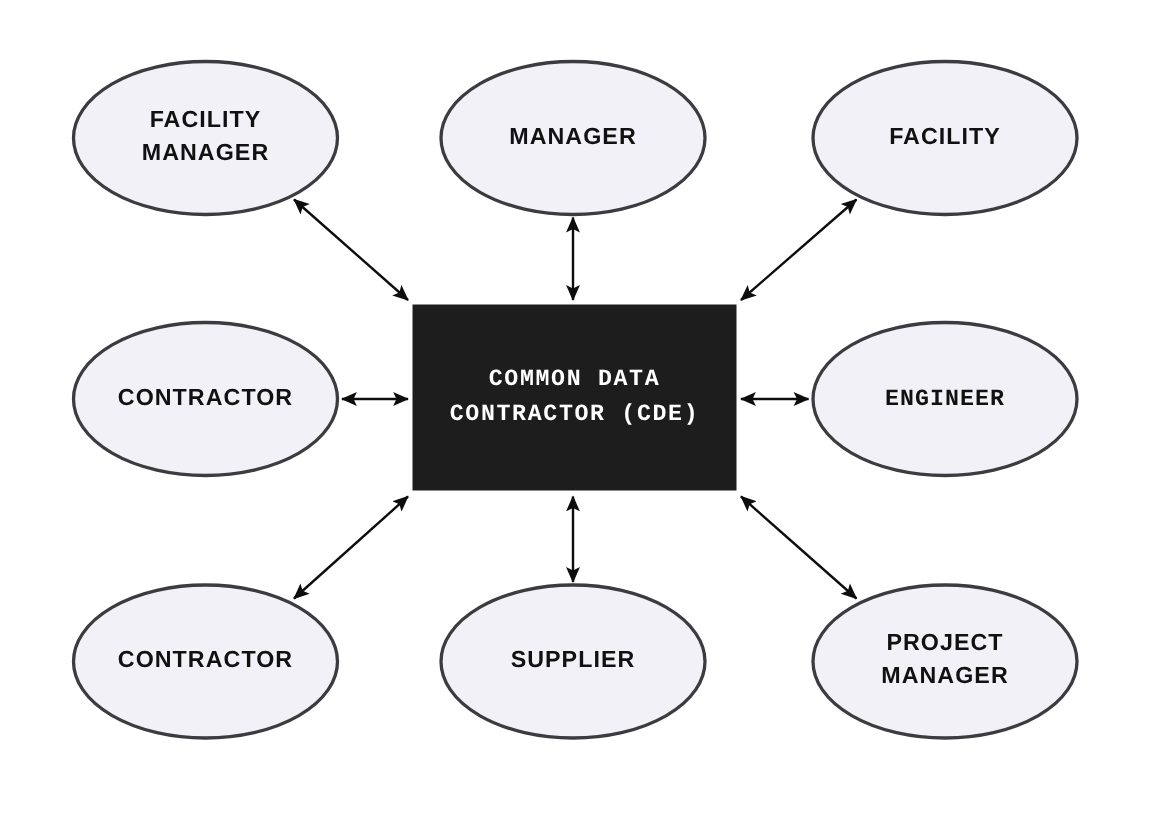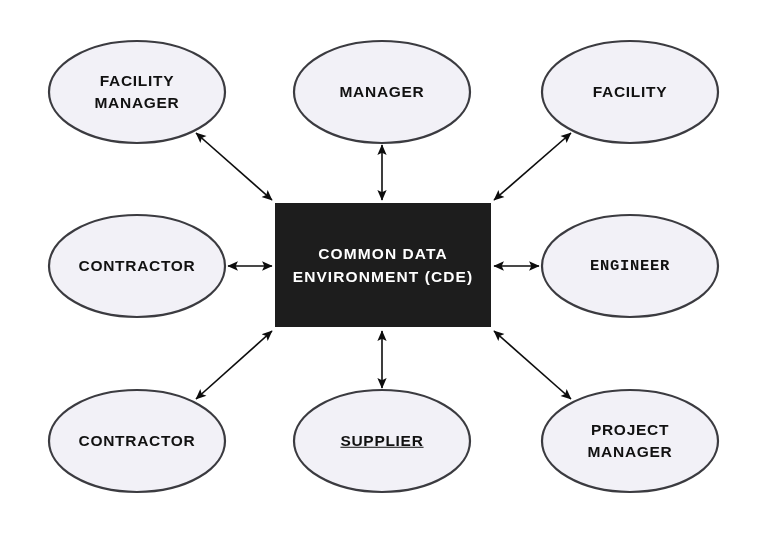--- a/index.html
+++ b/index.html
@@ -49,21 +49,21 @@
     letter-spacing: 0.7px;
     line-height: 1.45;
     pointer-events: none;
     transform: translate(-50%, -50%);
     width: 190px;
   }
   .hub-label {
     position: absolute;
     text-align: center;
     color: #ffffff;
-    font-family: Liberation Sans, sans-serif;
+    font-family: Liberation Mono, monospace;
     font-weight: 700;
     font-size: 15.5px;
     letter-spacing: 1.1px;
     line-height: 1.5;
     transform: translate(-50%, -50%);
     width: 252px;
     pointer-events: none;
   }
 </style>
 </head>
@@ -119,27 +119,27 @@
       </div>
       <div class="node-label" style="left: 137px; top: 266px; color: rgb(17, 17, 17);">
         <div>CONTRACTOR</div>
       </div>
       <div class="node-label" style="left: 630px; top: 266px; color: rgb(17, 17, 17); font-family: Liberation Mono, monospace;">
         <div>ENGINEER</div>
       </div>
       <div class="node-label" style="left: 137px; top: 441px; color: rgb(17, 17, 17);">
         <div>CONTRACTOR</div>
       </div>
-      <div class="node-label" style="left: 382px; top: 441px; color: rgb(17, 17, 17); text-decoration: underline;">
+      <div class="node-label" style="left: 382px; top: 441px; color: rgb(17, 17, 17);">
         <div>SUPPLIER</div>
       </div>
       <div class="node-label" style="left: 630px; top: 441px; color: rgb(17, 17, 17);">
         <div>PROJECT</div>
         <div>MANAGER</div>
       </div>
     </div>
 
   <div class="hub-label" id="hub-label" style="left: 383px; top: 265px; color: rgb(255, 255, 255);">
     <div>COMMON DATA</div>
-    <div>ENVIRONMENT (CDE)</div>
+    <div>CONTRACTOR (CDE)</div>
   </div>
 
 </div>
 
 </body></html>

